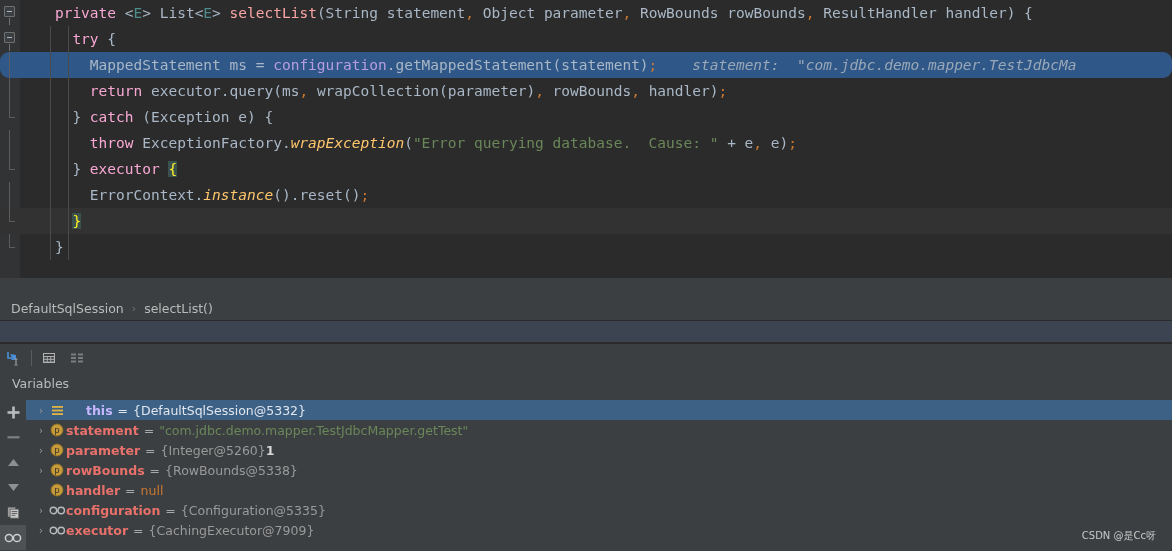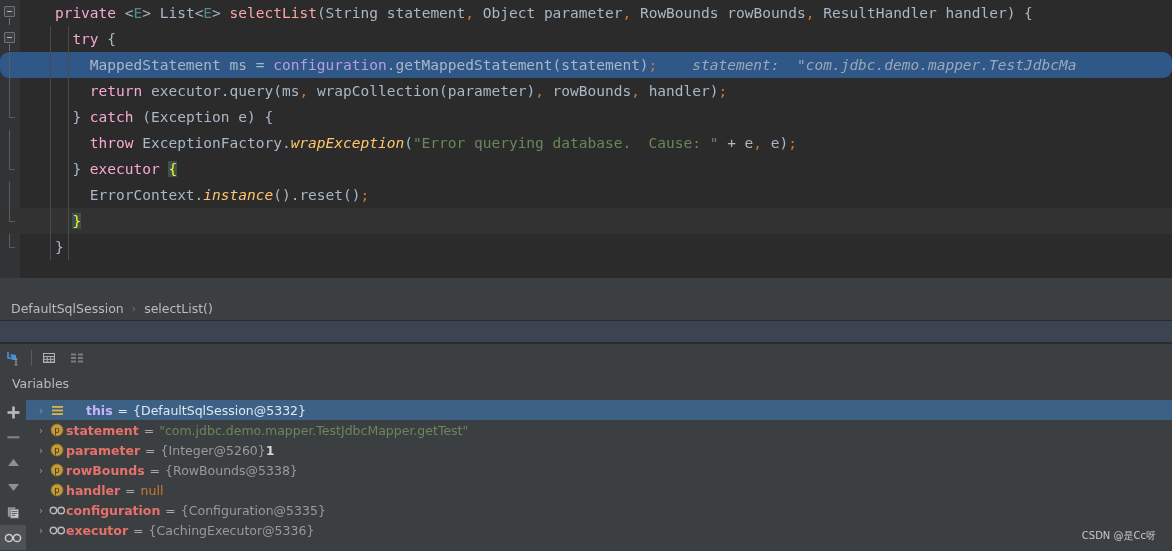--- a/index.html
+++ b/index.html
@@ -363,19 +363,19 @@
         <span class="arrow">›</span>
         <span class="vicon">
           <svg width="17" height="11" viewBox="0 0 17 11">
             <circle cx="4.4" cy="5.5" r="3.2" fill="none" stroke="#b8babc" stroke-width="1.4"></circle>
             <circle cx="12.2" cy="5.5" r="3.2" fill="none" stroke="#b8babc" stroke-width="1.4"></circle>
             <line x1="7.6" y1="5.5" x2="9" y2="5.5" stroke="#b8babc" stroke-width="1.4"></line>
           </svg>
         </span>
         <span class="vname">executor</span>
         <span class="veq">=</span>
-        <span class="vref">{CachingExecutor@5336}</span>
+        <span class="vref">{CachingExecutor@7909}</span>
       </div>
     </div>
 
   <div class="watermark">CSDN @是Cc呀</div>
 
 </div>
 
 </body></html>

